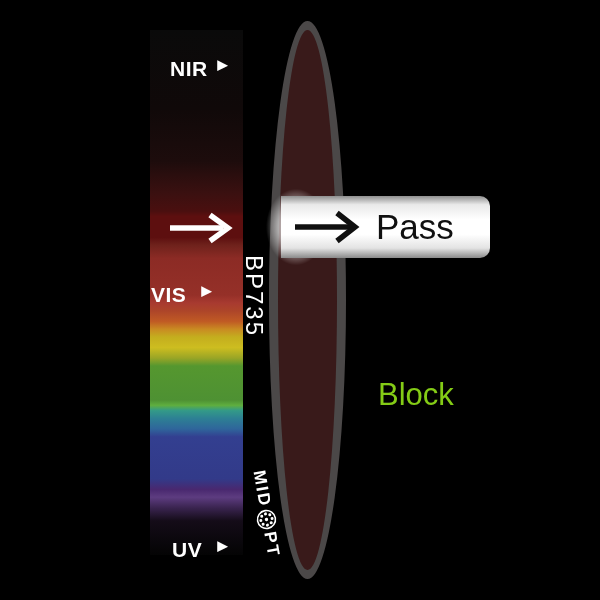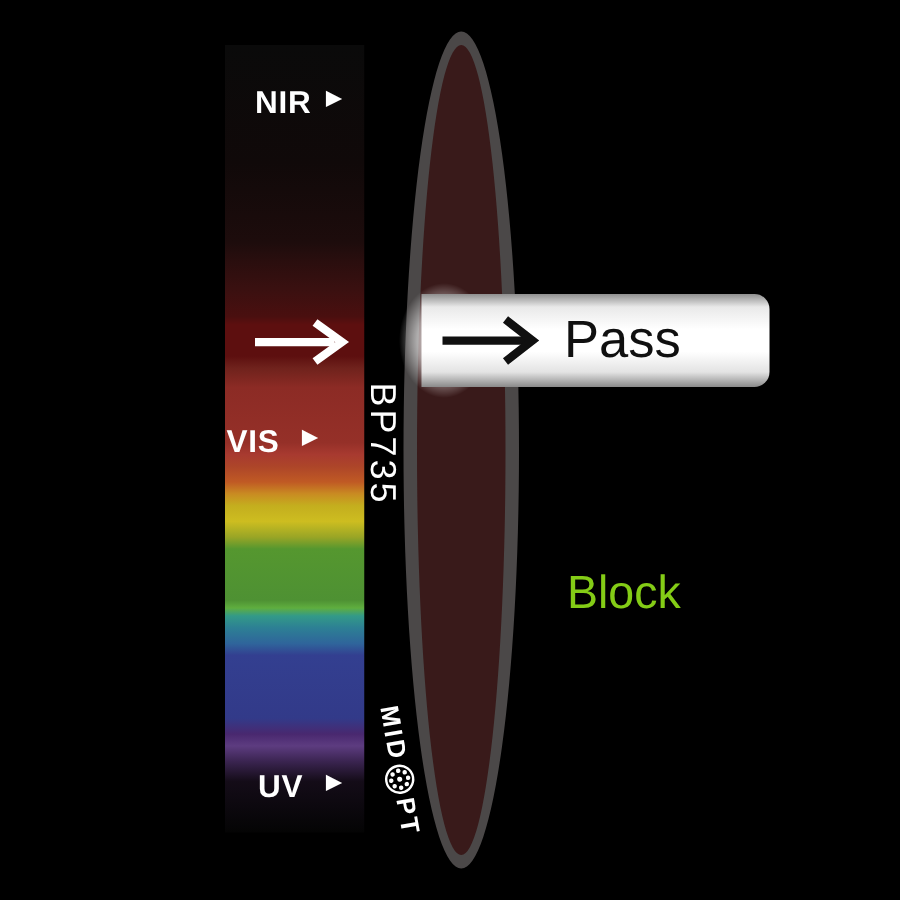--- a/index.html
+++ b/index.html
@@ -10,21 +10,21 @@
   
   .strip{position:absolute;left:150px;top:30px;width:93px;height:525px;background:#111;}
   .bp-bar{position:absolute;left:243px;top:30px;width:24px;height:525px;background:#000;}
   .band-label{
     position:absolute;display:flex;align-items:flex-start;justify-content:space-between;
     height:28px;color:#fff;font-weight:bold;font-size:21px;letter-spacing:.5px;
   }
   .band-label .tri{font-size:13px;line-height:1;transform:translateY(1px);}
   .label-nir{left:170px;top:57px;width:58px;}
   .label-vis{left:151px;top:283px;width:61px;}
-  .label-uv{left:172px;top:513px;width:56px;}
+  .label-uv{left:172px;top:538px;width:56px;}
   .strip-arrow{position:absolute;left:167px;top:212px;}
   
   .filter-ellipse{
     position:absolute;left:269px;top:21px;width:59px;height:540px;
     border:9px solid #4b4848;background:#391a1a;border-radius:50%;
   }
   
   .bp735{
     position:absolute;left:204px;top:283px;width:100px;height:26px;
     transform:rotate(90deg);color:#fff;font-size:24px;letter-spacing:2px;
@@ -36,21 +36,21 @@
     transform:rotate(80deg);display:flex;align-items:center;justify-content:center;
     gap:2px;color:#fff;font-size:17px;font-weight:bold;letter-spacing:2px;
   }
   .midopt svg{display:block;}
   
   .beam-glow{
     position:absolute;left:256px;top:176px;width:80px;height:102px;
     background:radial-gradient(closest-side, rgba(255,255,255,.95), rgba(255,255,255,.55) 45%, rgba(255,255,255,0) 75%);
   }
   .beam{
-    position:absolute;left:281px;top:196px;width:232px;height:62px;
+    position:absolute;left:281px;top:196px;width:209px;height:62px;
     border-radius:0 10px 10px 0;
     background:linear-gradient(180deg,#8f8f8f 0%,#e9e9e9 14%,#ffffff 38%,#ffffff 62%,#e3e3e3 84%,#8a8a8a 100%);
     display:flex;align-items:center;
   }
   .beam-arrow{position:absolute;left:10px;top:10px;}
   .pass-label{
     position:absolute;left:95px;top:0;height:62px;display:flex;align-items:center;
     color:#101010;font-size:35px;
   }
   .block-label{position:absolute;left:378px;top:377px;color:#84cc16;font-size:31px;}

